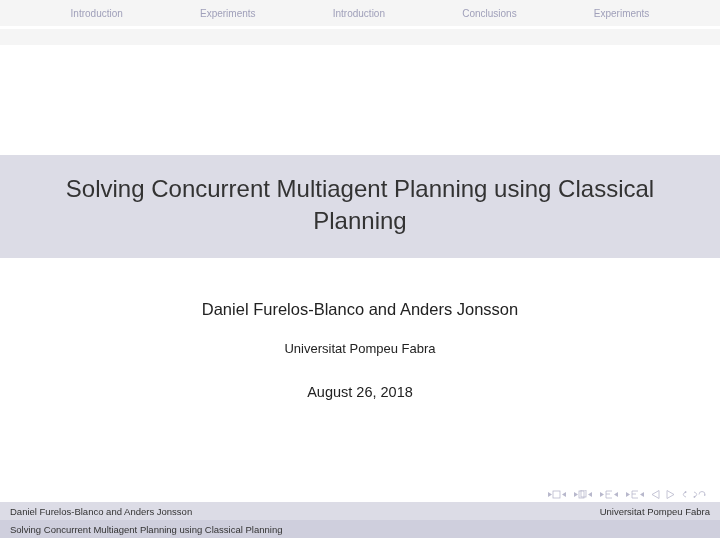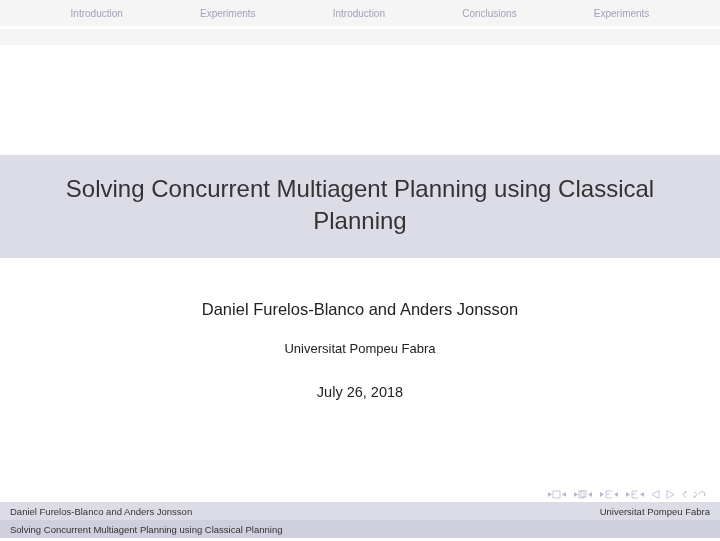--- a/index.html
+++ b/index.html
@@ -112,21 +112,21 @@
   <span class="topnav-item">Experiments</span>
 </div>
 <div class="topbar2"></div>
 
 <div class="content">
   <div class="title-block">
     <h1>Solving Concurrent Multiagent Planning using Classical Planning</h1>
   </div>
   <div class="authors">Daniel Furelos-Blanco and Anders Jonsson</div>
   <div class="affiliation">Universitat Pompeu Fabra</div>
-  <div class="date">July 26, 2018</div>
+  <div class="date">August 26, 2018</div>
 </div>
 
 <div class="nav-icons">
   <span class="grp">
     <svg width="18" height="9" viewBox="0 0 18 9">
         <path d="M4 4.5 L0 2 L0 7 Z" fill="#b8b8cc"></path>
         <rect x="5" y="1" width="7" height="7" fill="none" stroke="#b8b8cc" stroke-width="0.8"></rect>
         <path d="M14 4.5 L18 2 L18 7 Z" fill="#b8b8cc"></path>
       </svg>
   </span>

